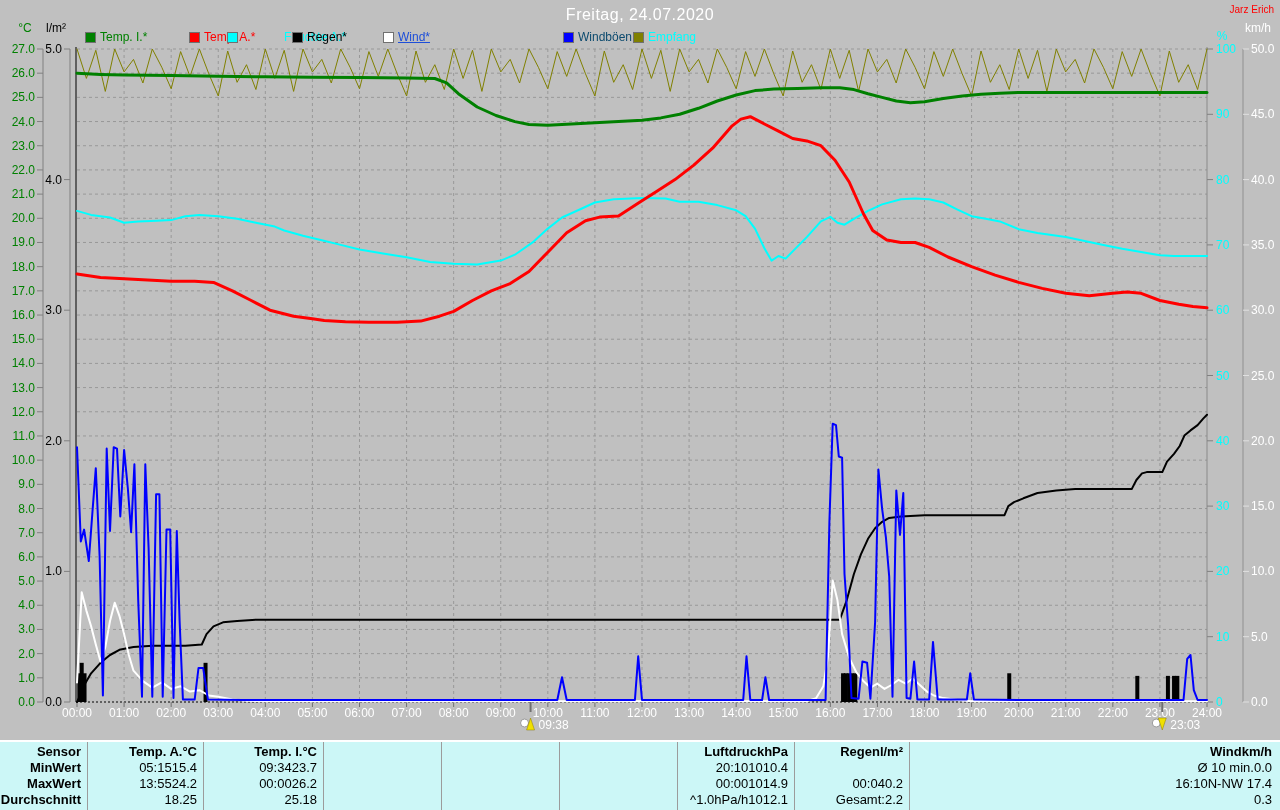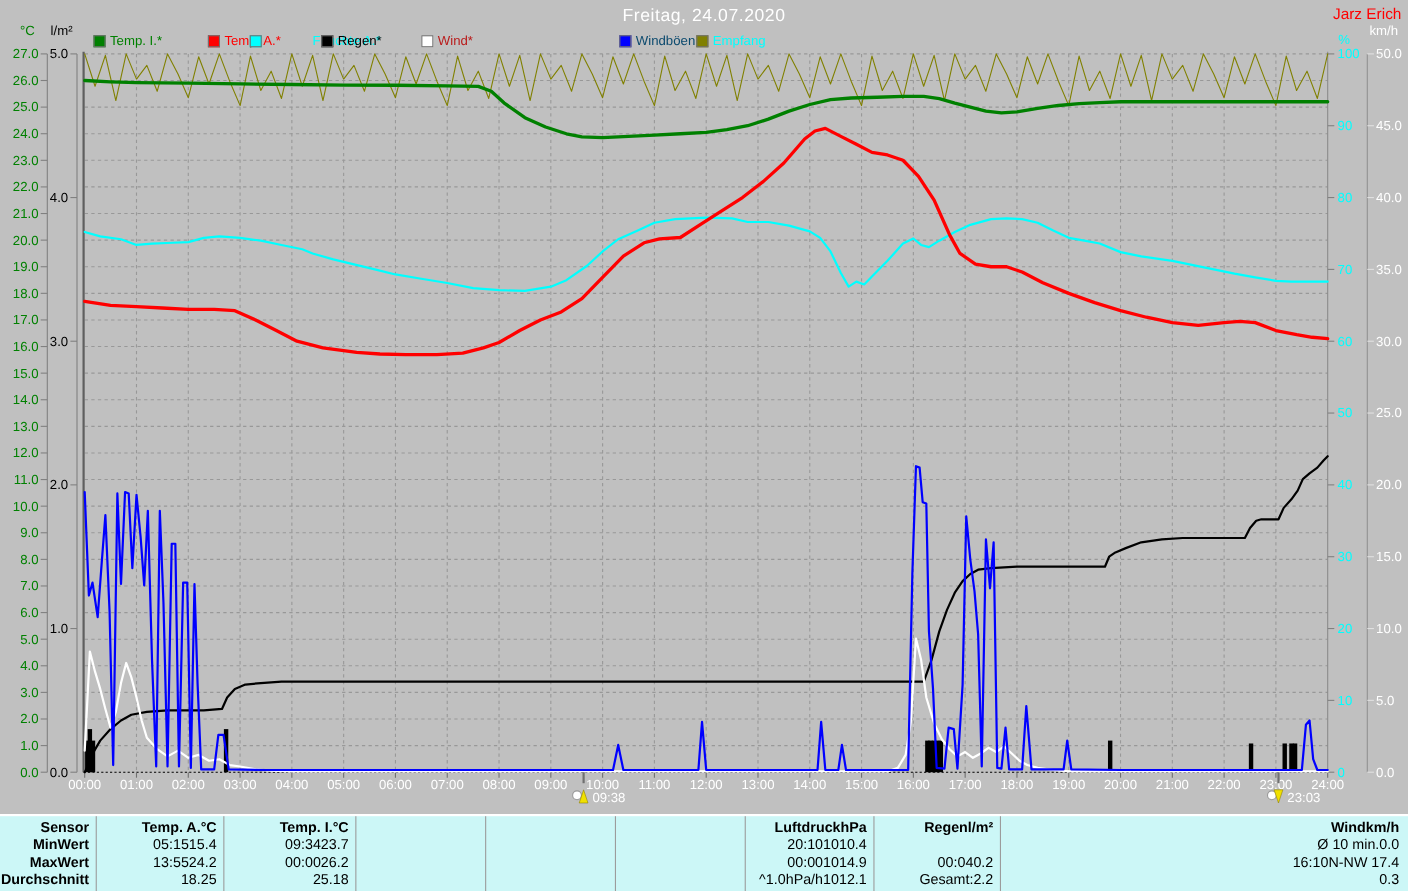--- a/index.html
+++ b/index.html
@@ -1,21 +1,21 @@
 <!DOCTYPE html>
 <html><head>
 <meta charset="utf-8">
 <style>
   html,body{margin:0;padding:0;width:1280px;height:810px;background:#c0c0c0;overflow:hidden;
     font-family:"Liberation Sans",sans-serif;}
   #stage{position:relative;width:1280px;height:810px;}
   #chart{position:absolute;left:0;top:0;}
   #title{position:absolute;top:6px;left:0;width:1280px;text-align:center;color:#ffffff;
     font-size:16px;letter-spacing:0.5px;}
-  #watermark{position:absolute;top:4px;right:6px;color:#ff0000;font-size:14px;text-align:right;}
+  #watermark{position:absolute;top:4px;right:6px;color:#ff0000;font-size:10px;text-align:right;}
   #legend{position:absolute;top:30px;left:0;width:1280px;height:14px;}
   .legend-item{position:absolute;top:0;display:flex;align-items:center;font-size:12px;}
   .swatch{width:9px;height:9px;display:inline-block;margin-right:4px;border:1px solid #707070;}
   #info-table{position:absolute;left:0;top:740px;width:1280px;height:70px;background:#ccf7f7;
     border-top:2px solid #ffffff;display:flex;font-size:13px;color:#000;}
   .tcol{box-sizing:border-box;border-right:1px solid #9c9c9c;padding-top:2px;}
   .tcol:last-child{border-right:none;}
   .trow{height:16px;line-height:16px;display:flex;justify-content:flex-end;
     padding:0 6px 0 2px;white-space:nowrap;overflow:hidden;}
   .trow .lv{padding-left:10px;}
@@ -297,21 +297,21 @@
       <div class="legend-item" style="left: 227px; gap: 42px;">
         <span class="swatch" style="background: rgb(0, 255, 255);"></span>
         <span style="color: rgb(0, 255, 255);">Feuchte A.*</span>
       </div>
       <div class="legend-item" style="left: 292px;">
         <span class="swatch" style="background: rgb(0, 0, 0);"></span>
         <span style="color: rgb(0, 0, 0);">Regen*</span>
       </div>
       <div class="legend-item" style="left: 383px;">
         <span class="swatch" style="background: rgb(255, 255, 255);"></span>
-        <span style="color: #b91c1c;">Wind*</span>
+        <span style="color: #1d4ed8; text-decoration: underline;">Wind*</span>
       </div>
       <div class="legend-item" style="left: 563px;">
         <span class="swatch" style="background: rgb(0, 0, 255);"></span>
         <span style="color: #0c4a6e; text-align: right;">Windböen</span>
       </div>
       <div class="legend-item" style="left: 633px;">
         <span class="swatch" style="background: rgb(128, 128, 0);"></span>
         <span style="color: rgb(0, 255, 255);">Empfang</span>
       </div>
     </div>

